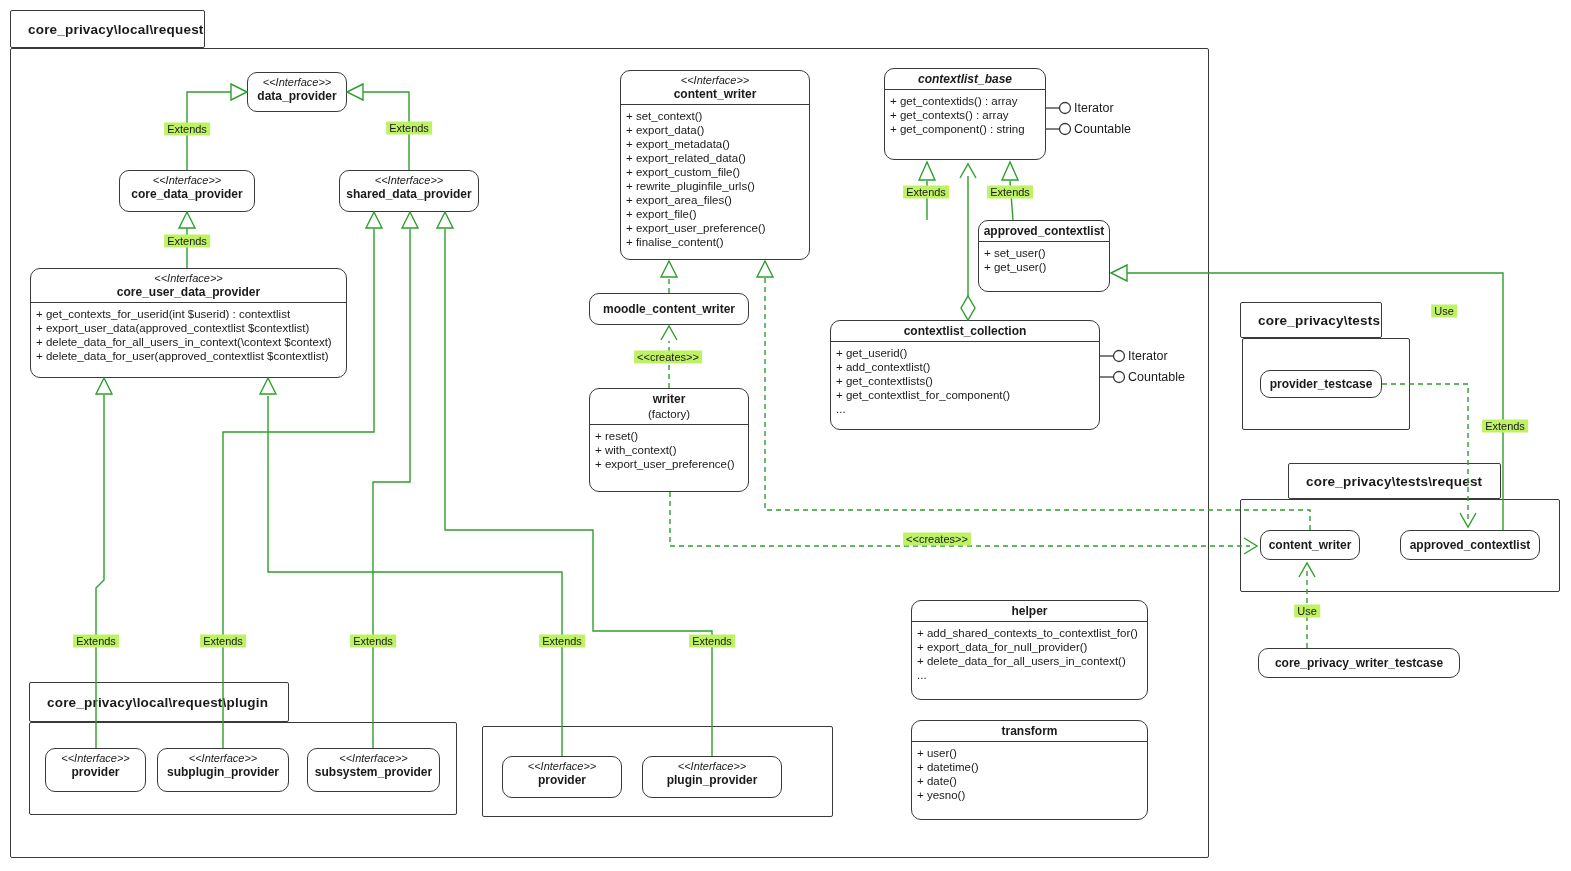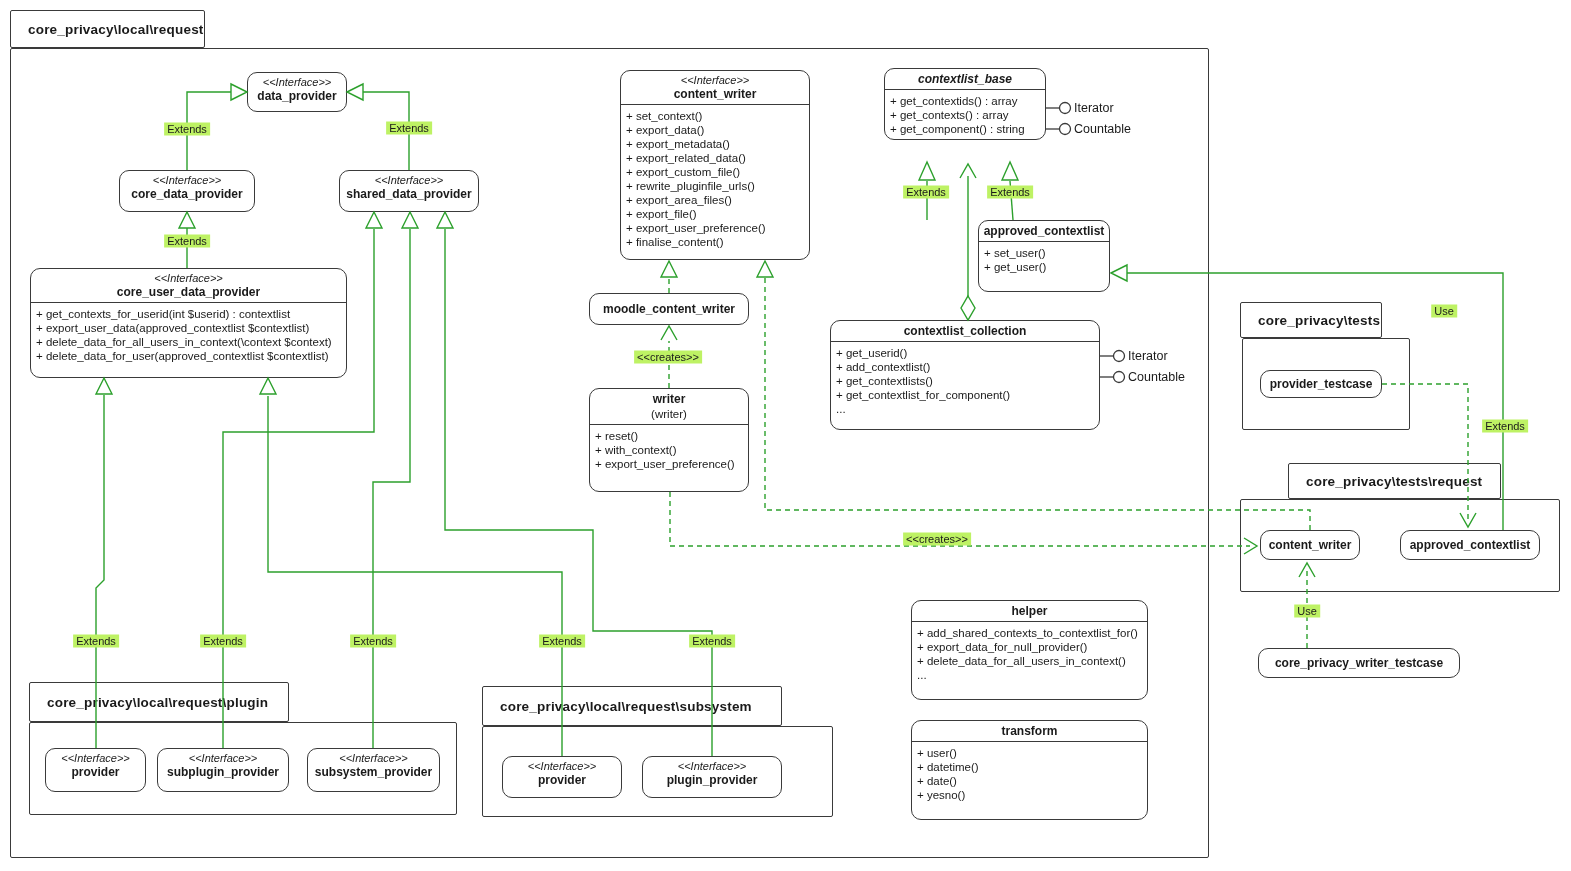--- a/index.html
+++ b/index.html
@@ -27,21 +27,20 @@
 </style>
 </head>
 <body>
 
 <div id="canvas">
   <div class="pkg-body" style="left: 10px; top: 48px; width: 1199px; height: 810px;"></div>
     <div class="pkg-tab" style="left: 10px; top: 10px; width: 195px; height: 38px;">core_privacy\local\request</div>
     <div class="pkg-body" style="left: 29px; top: 722px; width: 428px; height: 93px;"></div>
     <div class="pkg-tab" style="left: 29px; top: 682px; width: 260px; height: 40px;">core_privacy\local\request\plugin</div>
     <div class="pkg-body" style="left: 482px; top: 726px; width: 351px; height: 91px;"></div>
-    <div class="pkg-tab" style="left: 482px; top: 686px; width: 300px; height: 40px;">core_privacy\local\request\subsystem</div>
     <div class="pkg-body" style="left: 1242px; top: 338px; width: 168px; height: 92px;"></div>
     <div class="pkg-tab" style="left: 1240px; top: 302px; width: 142px; height: 36px;">core_privacy\tests</div>
     <div class="pkg-body" style="left: 1240px; top: 499px; width: 320px; height: 93px;"></div>
     <div class="pkg-tab" style="left: 1240px; top: 463px; width: 213px; height: 36px; margin-left: 48px;">core_privacy\tests\request</div>
     <div class="cls" style="left: 247px; top: 72px; width: 100px; height: 40px;">
       <div class="cls-header">
         <div class="stereo">&lt;&lt;Interface&gt;&gt;</div>
         <div class="cls-name">data_provider</div>
       </div>
     </div>
@@ -88,29 +87,29 @@
       </div>
     </div>
     <div class="cls single" style="left: 589px; top: 293px; width: 160px; height: 32px;">
       <div class="cls-header">
         <div class="cls-name">moodle_content_writer</div>
       </div>
     </div>
     <div class="cls" style="left: 589px; top: 388px; width: 160px; height: 104px;">
       <div class="cls-header">
         <div class="cls-name">writer</div>
-        <div class="cls-sub">(writer)</div>
+        <div class="cls-sub">(factory)</div>
       </div>
       <div class="methods">
         <div class="m-line">+ reset()</div>
         <div class="m-line">+ with_context()</div>
         <div class="m-line">+ export_user_preference()</div>
       </div>
     </div>
-    <div class="cls" style="left: 884px; top: 68px; width: 162px; height: 72px;">
+    <div class="cls" style="left: 884px; top: 68px; width: 162px; height: 92px;">
       <div class="cls-header">
         <div class="cls-name italic">contextlist_base</div>
       </div>
       <div class="methods">
         <div class="m-line">+ get_contextids() : array</div>
         <div class="m-line">+ get_contexts() : array</div>
         <div class="m-line">+ get_component() : string</div>
       </div>
     </div>
     <div class="cls" style="left: 978px; top: 220px; width: 132px; height: 72px;">

